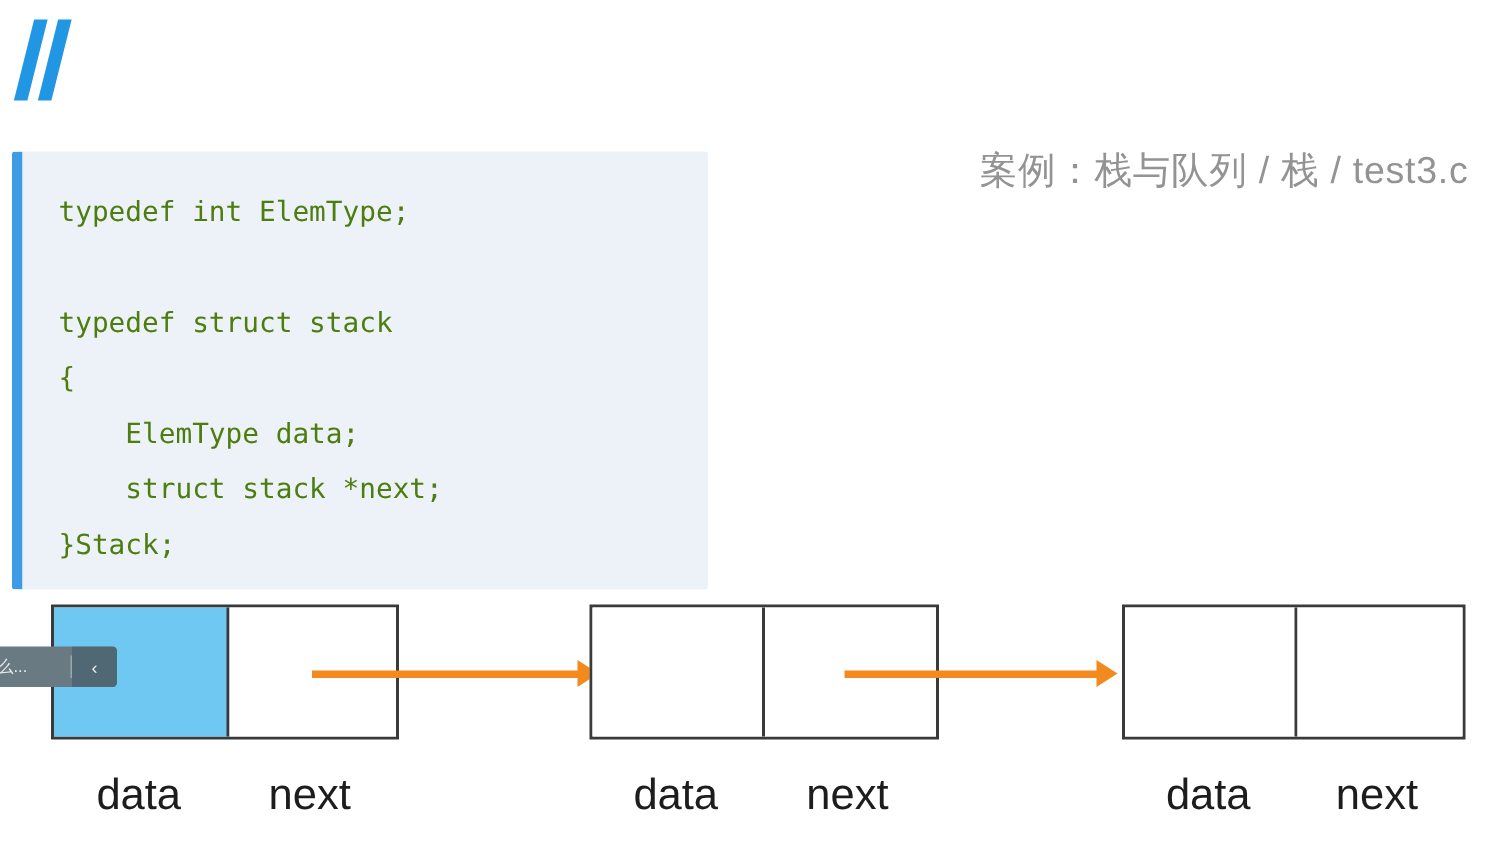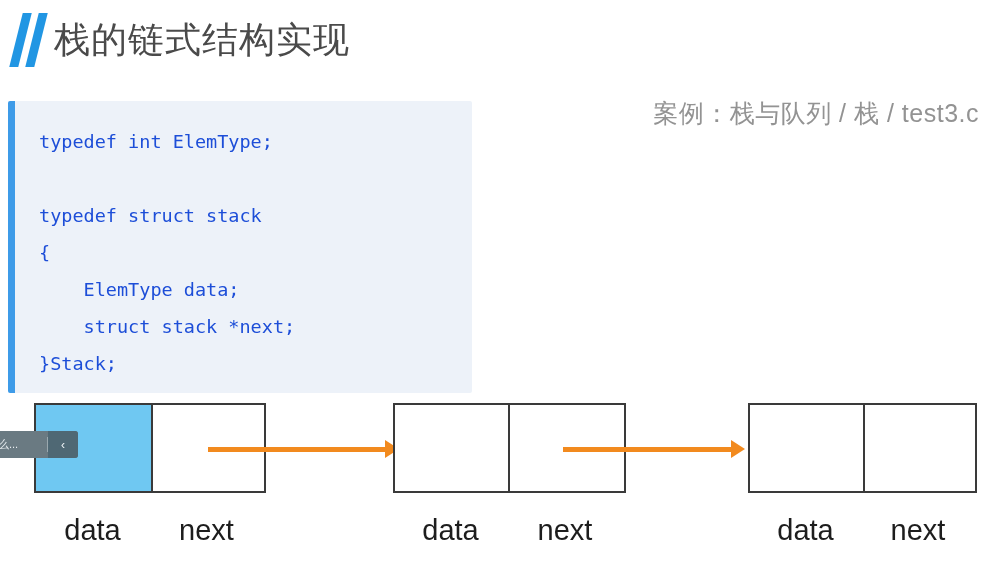--- a/index.html
+++ b/index.html
@@ -62,21 +62,21 @@
     box-sizing: border-box;
     border-radius: 2px;
     overflow: hidden;
   }
   #code-text {
     margin: 0;
     padding: 22px 0 0 24px;
     font-family: "DejaVu Sans Mono", "Liberation Mono", monospace;
     font-size: 18.5px;
     line-height: 37px;
-    color: #1d4ed8;
+    color: #4d7c0f;
     white-space: pre;
   }
 
   
   #case-caption {
     position: absolute;
     right: 18px;
     top: 97px;
     font-size: 25px;
     color: #939393;
@@ -205,21 +205,20 @@
   }
 </style>
 </head>
 <body>
 
 <div id="slide-title">
   <div id="title-accent">
     <div class="bar b1"></div>
     <div class="bar b2"></div>
   </div>
-  <div id="title-text">栈的链式结构实现</div>
 </div>
 
 <div id="code-block">
   <pre id="code-text">typedef int ElemType;
 
 typedef struct stack
 {
     ElemType data;
     struct stack *next;
 }Stack;</pre>

